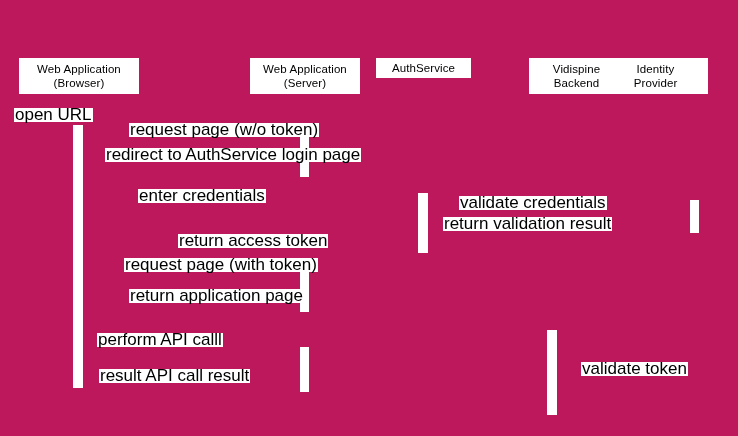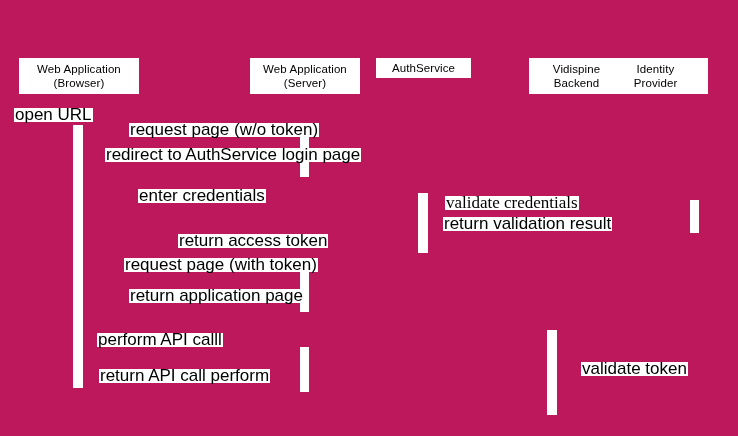--- a/index.html
+++ b/index.html
@@ -82,22 +82,22 @@
       <div class="activation" style="left: 300px; top: 347px; width: 9px; height: 45px;"></div>
       <div class="activation" style="left: 418px; top: 193px; width: 10px; height: 60px;"></div>
       <div class="activation" style="left: 690px; top: 200px; width: 9px; height: 33px;"></div>
       <div class="activation" style="left: 547px; top: 330px; width: 10px; height: 85px;"></div>
     </div>
   <div id="messages-layer">
       <div class="msg" style="left: 14px; top: 108px;">open URL</div>
       <div class="msg" style="left: 129px; top: 123px;">request page (w/o token)</div>
       <div class="msg" style="left: 105px; top: 148px;">redirect to AuthService login page</div>
       <div class="msg" style="left: 138px; top: 189px;">enter credentials</div>
-      <div class="msg" style="left: 445px; top: 196px; font-family: Liberation Serif, serif;">validate credentials</div>
+      <div class="msg" style="left: 459px; top: 196px;">validate credentials</div>
       <div class="msg" style="left: 443px; top: 217px;">return validation result</div>
       <div class="msg" style="left: 130px; top: 234px; margin-left: 48px;">return access token</div>
       <div class="msg" style="left: 124px; top: 258px;">request page (with token)</div>
       <div class="msg" style="left: 129px; top: 289px;">return application page</div>
       <div class="msg" style="left: 97px; top: 333px;">perform API calll</div>
       <div class="msg" style="left: 581px; top: 362px;">validate token</div>
-      <div class="msg" style="left: 99px; top: 369px;">return API call perform</div>
+      <div class="msg" style="left: 99px; top: 369px;">result API call result</div>
     </div>
 </div>
 
 </body></html>

